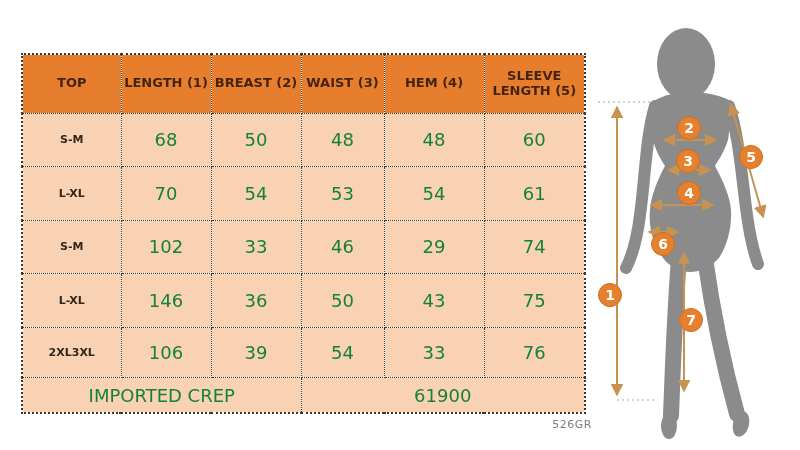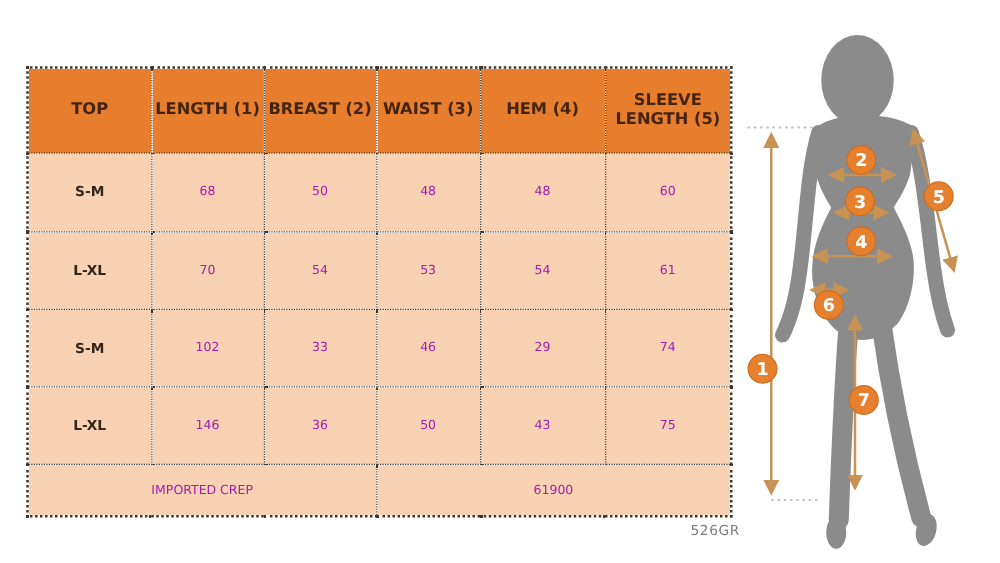--- a/index.html
+++ b/index.html
@@ -13,21 +13,21 @@
     width:563px; height:361px;
     border-collapse:collapse; table-layout:fixed;
     border:2px dotted #40352a;
   }
   .size-chart td {
     border:1px dotted #40352a;
     text-align:center; vertical-align:middle;
     padding:0 2px; overflow:hidden;
   }
   .hd  { background:#e67e2e; color:#45240f; font-weight:bold; font-size:13px; line-height:1.15; }
-  .dt  { background:#f8d2b2; color:#a21caf; font-size:10px; }
+  .dt  { background:#f8d2b2; color:#15803d; font-size:18px; }
   .lb  { background:#f8d2b2; color:#33261a; font-weight:bold; font-size:11px; }
   tr.r-head  { height:42px; }
   tr.r-data  { height:38px; }
   tr.r-head2 { height:36px; }
   tr.r-fab   { height:32px; }
   tr.r-val   { height:25px; }
 
   .style-code {
     position:absolute; left:488px; top:418px; width:104px;
     text-align:right; font-size:11px; color:#7d7d7d; letter-spacing:0.5px;
@@ -89,20 +89,28 @@
       <td class="dt">29</td>
       <td class="dt">74</td>
     </tr>
     <tr class="r-data">
       <td class="lb">L-XL</td>
       <td class="dt">146</td>
       <td class="dt">36</td>
       <td class="dt">50</td>
       <td class="dt">43</td>
       <td class="dt">75</td>
+    </tr>
+    <tr class="r-head2">
+      <td class="lb">2XL3XL</td>
+      <td class="dt">106</td>
+      <td class="dt">39</td>
+      <td class="dt">54</td>
+      <td class="dt">33</td>
+      <td class="dt">76</td>
     </tr>
 
     <tr class="r-val">
       <td class="dt" colspan="3">IMPORTED CREP</td>
       <td class="dt" colspan="3">61900</td>
     </tr>
   </tbody>
     </table>
 
   <div class="style-code">526GR</div>

